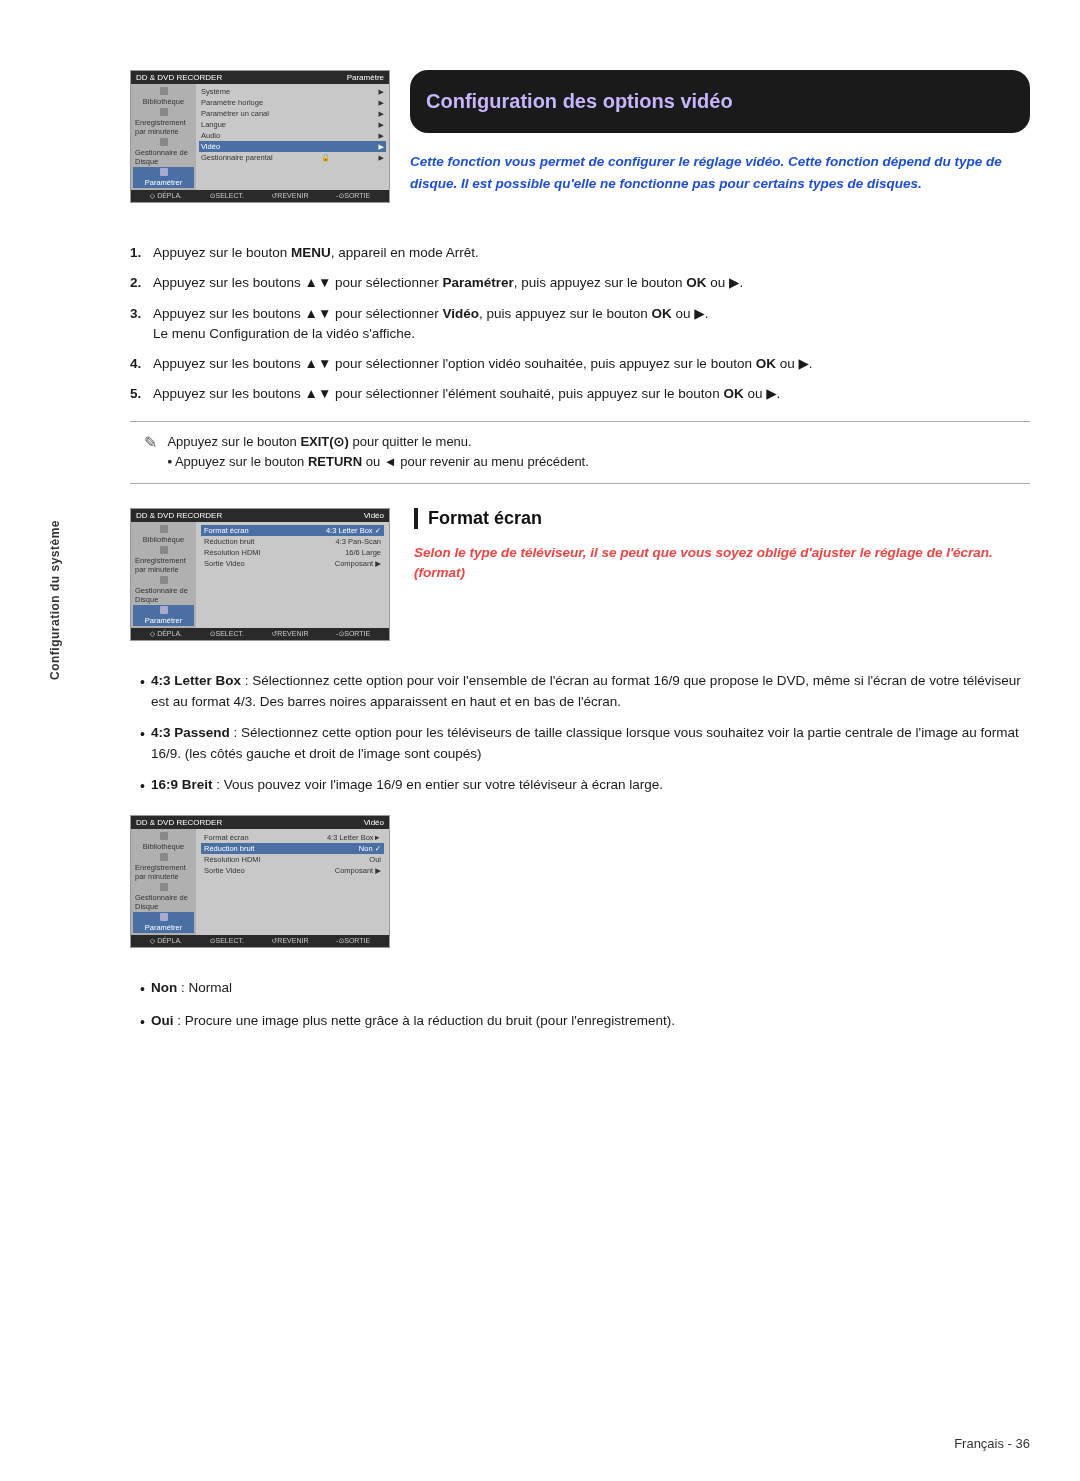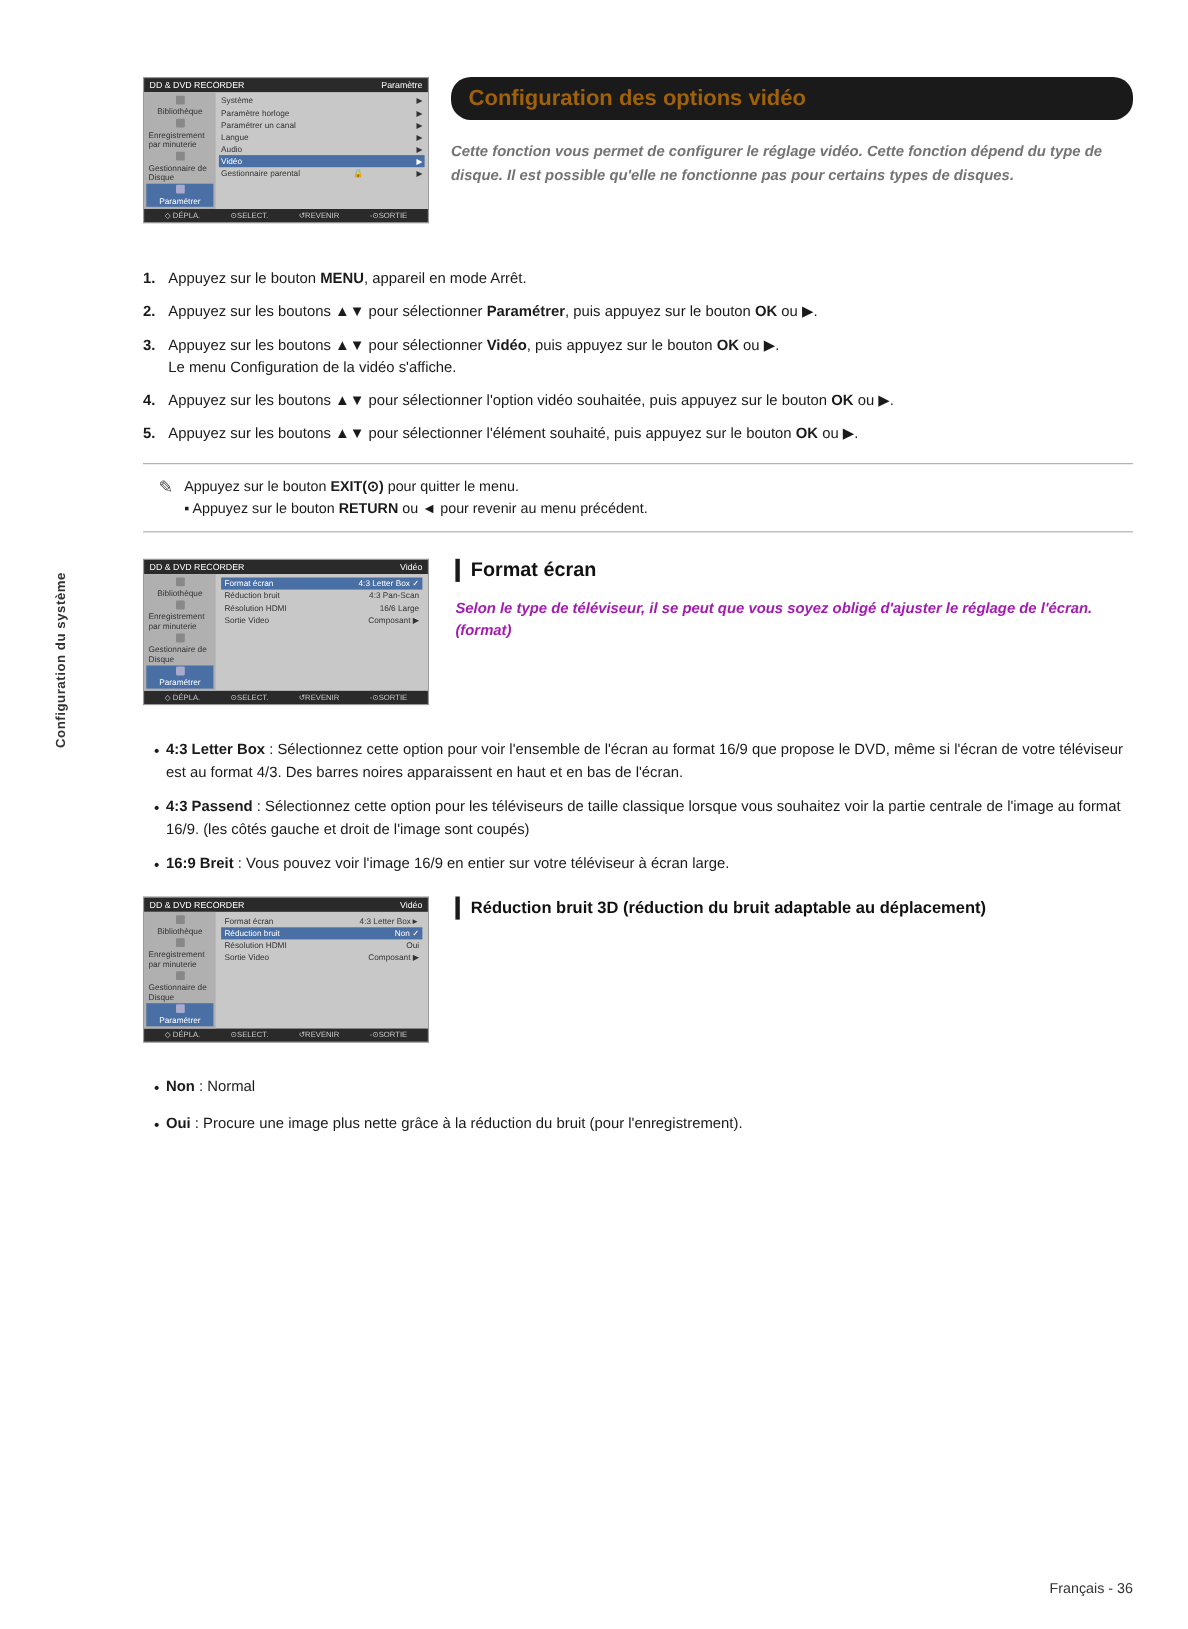--- a/index.html
+++ b/index.html
@@ -46,24 +46,24 @@
 
     
     .main-content {
       flex: 1;
       padding: 30px 50px 30px 20px;
     }
 
     
     .section-title {
       background: #1a1a1a;
-      color: #a16207;
+      color: #c4b5fd;
       font-size: 20px;
       font-weight: bold;
-      padding: 8px 16px;
+      padding: 20px 16px;
       margin-bottom: 18px;
       display: inline-block;
       width: 100%;
       border-radius: 18px;
     }
 
     
     .screen-mockup {
       width: 260px;
       border: 1px solid #999;
@@ -153,21 +153,21 @@
       justify-content: space-around;
     }
 
     
     .intro-text {
       font-style: italic;
       font-weight: bold;
       font-size: 13.5px;
       line-height: 1.6;
       margin-bottom: 16px;
-      color: #737373;
+      color: #1d4ed8;
     }
 
     
     .steps-list {
       list-style: none;
       counter-reset: step-counter;
       margin-bottom: 16px;
     }
 
     .step-item {
@@ -233,21 +233,21 @@
       margin-bottom: 14px;
       color: #111;
     }
 
     .sub-section-subtitle {
       font-style: italic;
       font-weight: bold;
       font-size: 13.5px;
       margin-bottom: 12px;
       line-height: 1.5;
-      color: #a21caf;
+      color: #ef4444;
     }
 
     .bullet-list {
       list-style: none;
       padding-left: 10px;
     }
 
     .bullet-item {
       font-size: 13.5px;
       line-height: 1.55;
@@ -553,23 +553,20 @@
             </div>
           </div>
           <div class="screen-footer">
             <span>◇ DÉPLA.</span>
             <span>⊙SELECT.</span>
             <span>↺REVENIR</span>
             <span>-⊙SORTIE</span>
           </div>
         </div>
 
-        <div style="flex:1;">
-          <div class="reduction-title">Réduction bruit 3D (réduction du bruit adaptable au déplacement)</div>
-        </div>
       </div>
 
       <ul class="bullet-list">
         <li class="bullet-item">
           <span class="bullet-dot">•</span>
           <span class="bullet-text"><b>Non</b> : Normal</span>
         </li>
         <li class="bullet-item">
           <span class="bullet-dot">•</span>
           <span class="bullet-text"><b>Oui</b> : Procure une image plus nette grâce à la réduction du bruit (pour l'enregistrement).</span>

